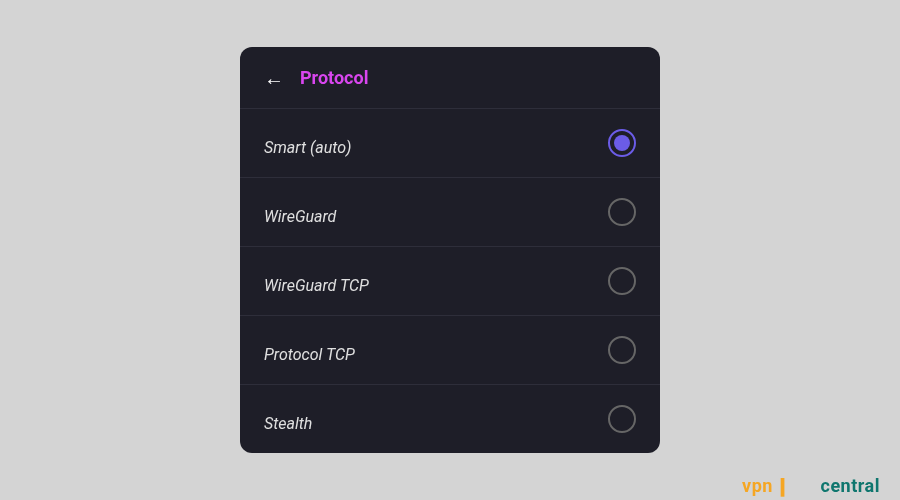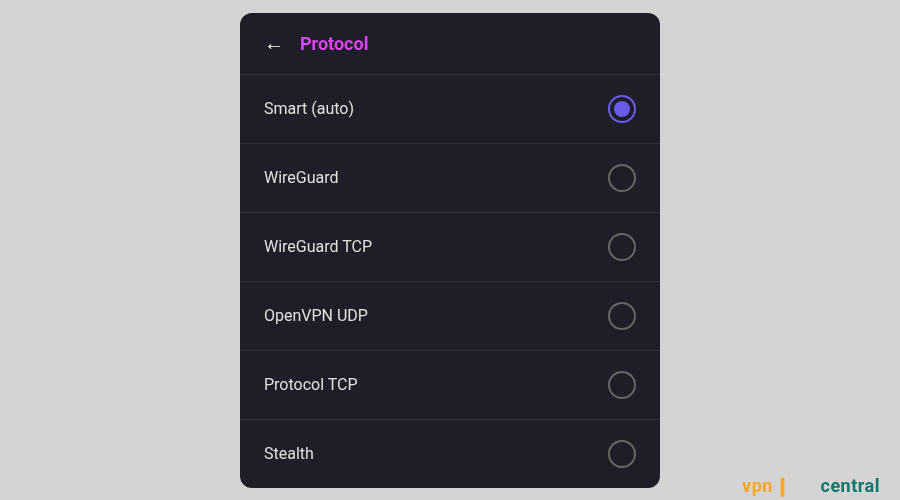--- a/index.html
+++ b/index.html
@@ -48,25 +48,26 @@
       font-size: 18px;
       font-weight: 700;
     }
 
     .protocol-list {
       list-style: none;
     }
 
     .protocol-item {
       display: flex;
-      align-items: center;
+      align-items: flex-end;
       justify-content: space-between;
       padding: 20px 24px;
       border-bottom: 1px solid #2e2e3a;
       cursor: pointer;
+      font-style: italic;
     }
 
     .protocol-item:last-child {
       border-bottom: none;
       gap: 48px;
     }
 
     .protocol-label {
       color: #e0e0e0;
       font-size: 16px;
@@ -137,24 +138,20 @@
       </li>
       <li class="protocol-item">
         <span class="protocol-label">WireGuard</span>
         <div class="radio-btn"></div>
       </li>
       <li class="protocol-item">
         <span class="protocol-label">WireGuard TCP</span>
         <div class="radio-btn"></div>
       </li>
       <li class="protocol-item">
-        <span class="protocol-label">OpenVPN UDP</span>
-        <div class="radio-btn"></div>
-      </li>
-      <li class="protocol-item">
         <span class="protocol-label">Protocol TCP</span>
         <div class="radio-btn"></div>
       </li>
       <li class="protocol-item">
         <span class="protocol-label">Stealth</span>
         <div class="radio-btn"></div>
       </li>
     </ul>
 </div>
 

